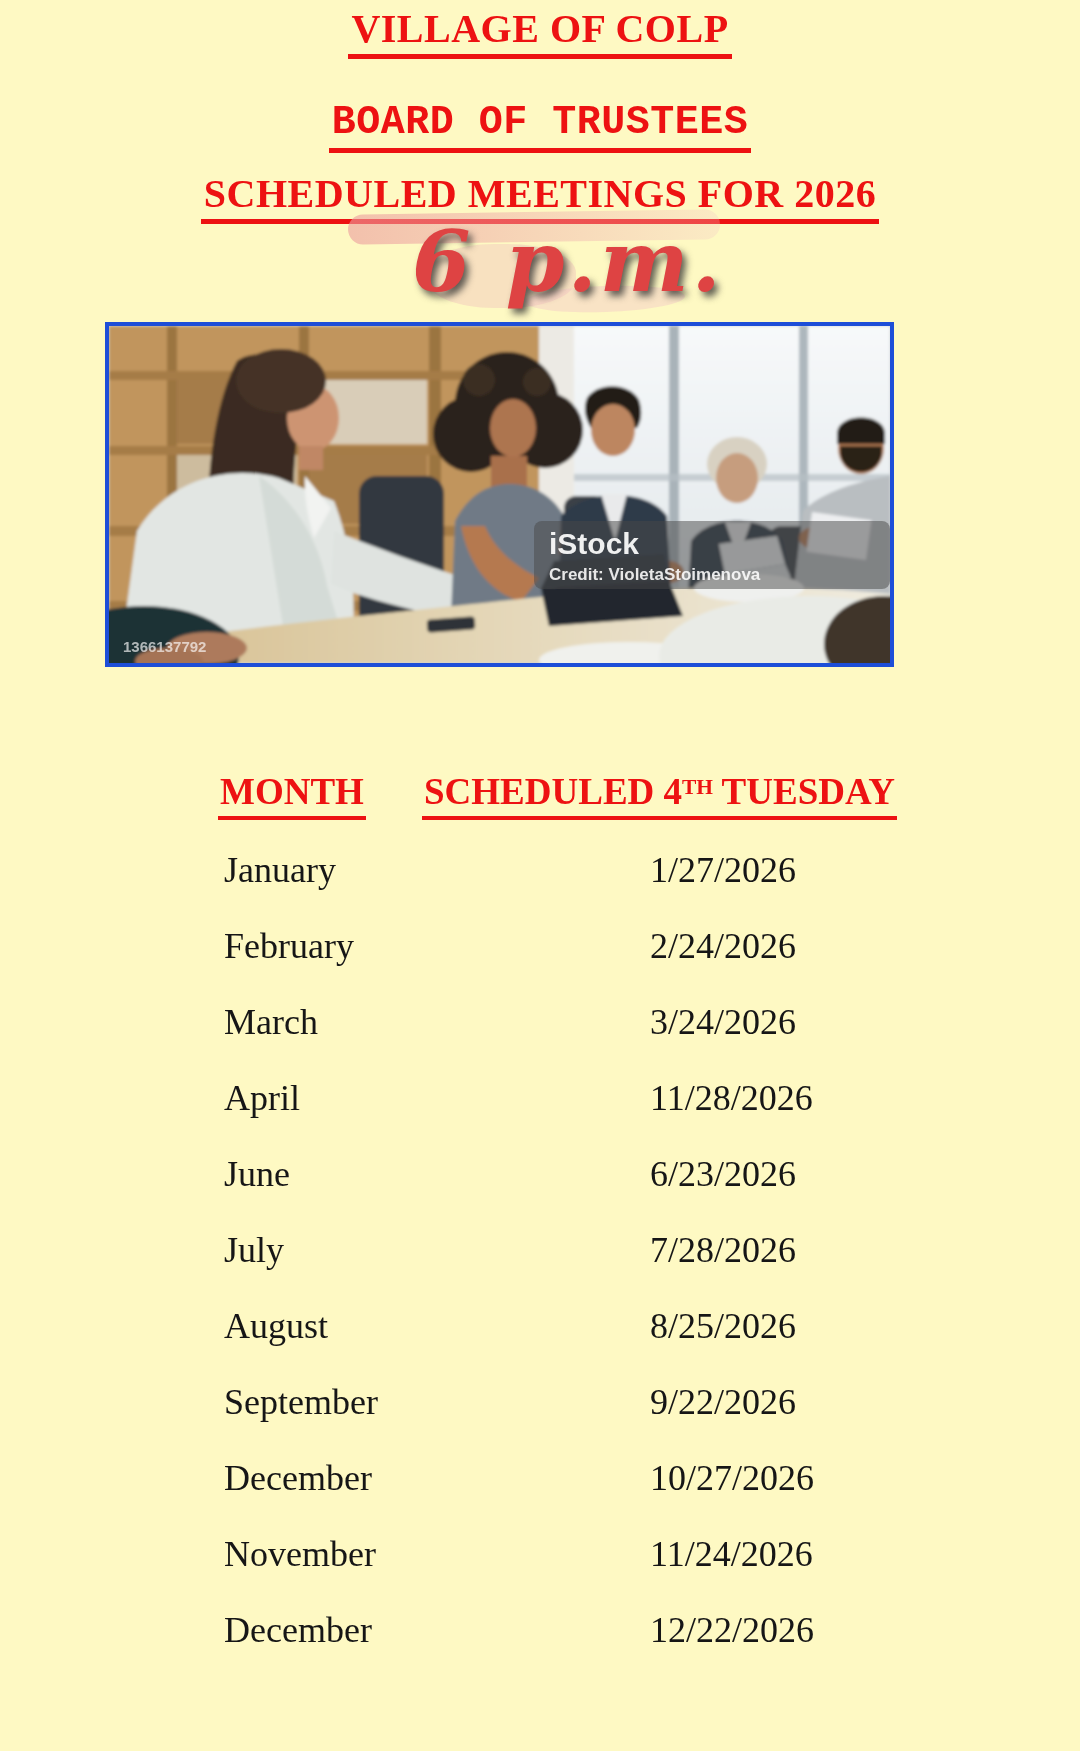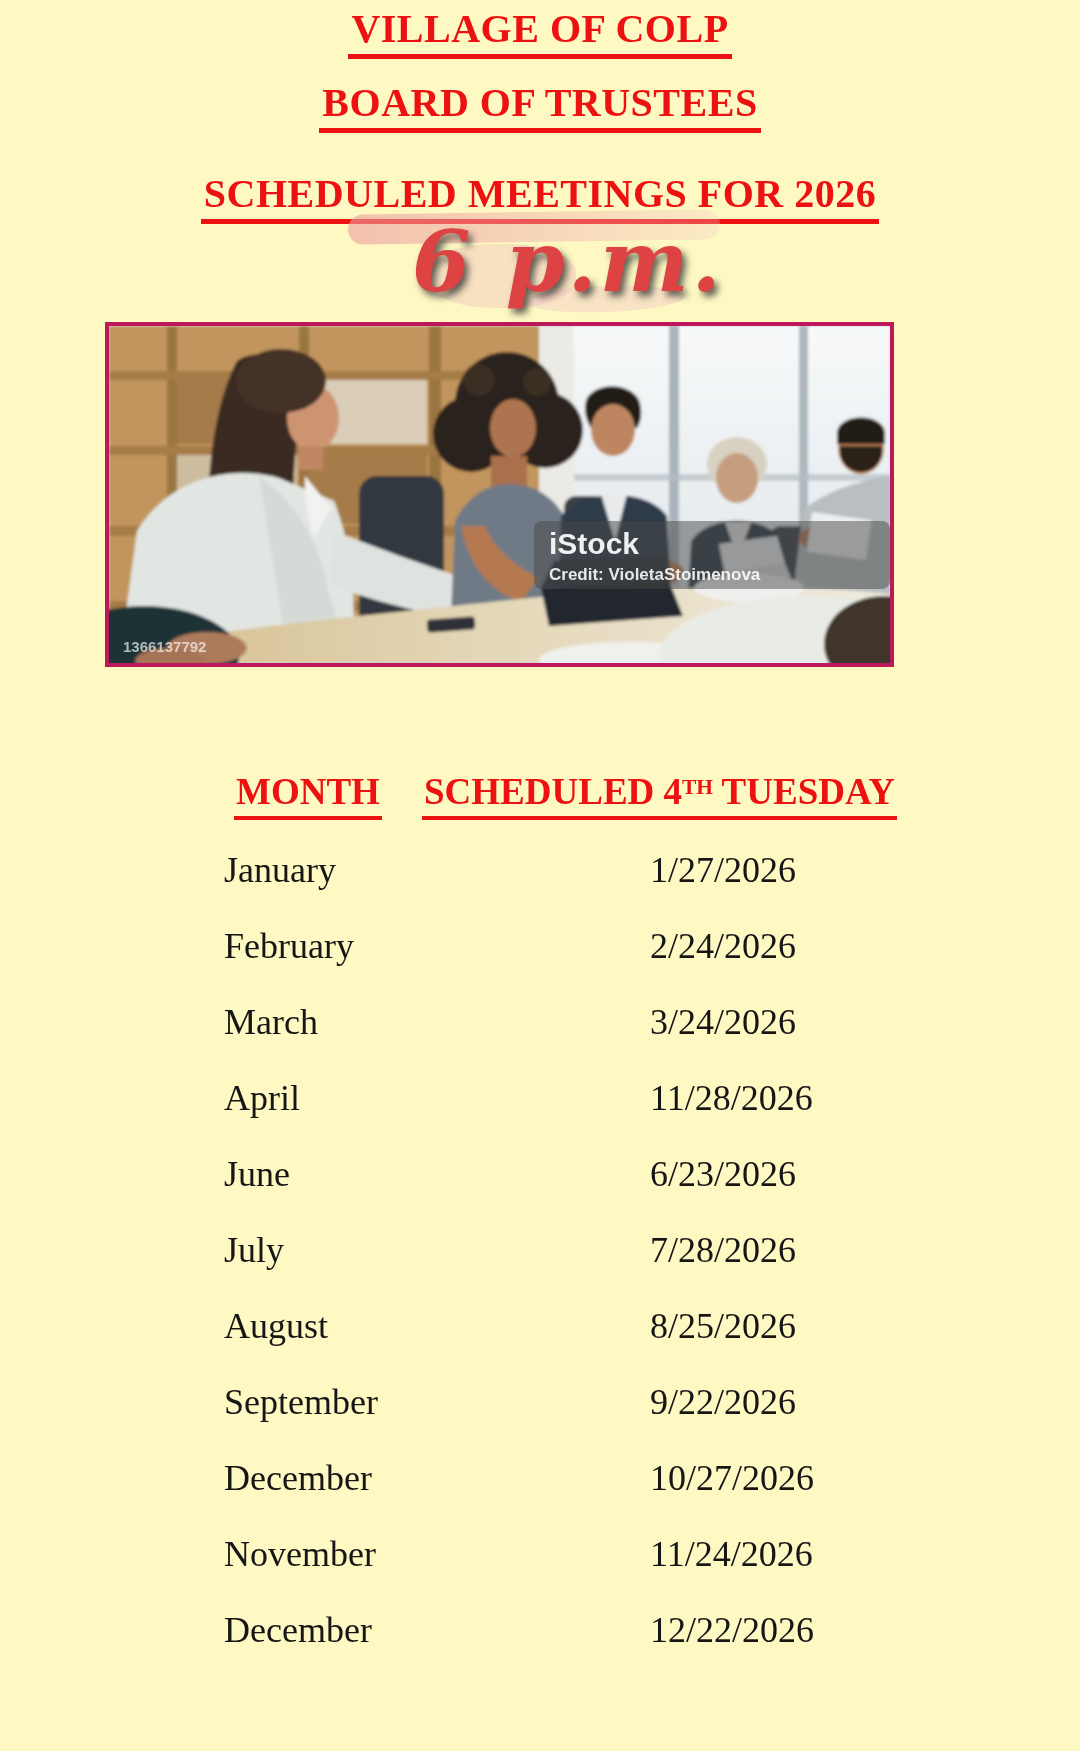--- a/index.html
+++ b/index.html
@@ -7,21 +7,21 @@
     position:relative; width:1080px; height:1751px; background:#fef9c3;
     overflow:hidden; font-family:"Liberation Serif", serif;
   }
   
   .title {
     position:absolute; left:0; width:100%; text-align:center;
     color:#ed1212; font-weight:bold; font-size:40px; line-height:1.15;
     letter-spacing:0.5px; white-space:nowrap;
   }
   .t1 { top:6px; }
-  .t2 { top:80px; }
+  .t2 { top:100px;font-family:Liberation Mono, monospace; }
   .t3 { top:171px; }
   .u  { border-bottom:5px solid #ed1212; padding:0 3px 3px 3px; }
 
   
   .time-wrap { position:absolute; left:340px; top:206px; width:410px; height:110px; }
   .smear { position:absolute; }
   .smear-top {
     left:8px; top:6px; width:372px; height:30px; border-radius:18px;
     background:linear-gradient(90deg, rgba(236,158,158,0.62), rgba(243,198,198,0.28));
     transform:rotate(-0.8deg);
@@ -39,30 +39,30 @@
     font-family:"DejaVu Serif", serif; font-style:italic; font-weight:bold;
     font-size:84px; letter-spacing:3px; color:#de4343;
     text-shadow:4px 5px 7px rgba(45,45,45,0.75);
     white-space:nowrap;
     margin-left:16px;
   }
 
   
   .photo {
     position:absolute; left:105px; top:322px; width:781px; height:337px;
-    border:4px solid #be185d; background:#cfd3d6;
+    border:4px solid #1d4ed8; background:#cfd3d6;
   }
   .photo svg { display:block; }
 
   
   .th {
     position:absolute; font-size:37px; font-weight:bold; color:#ed1212;
     white-space:nowrap;
   }
-  .th-month { left:218px; top:770px;margin-left:16px; }
+  .th-month { left:218px; top:770px; }
   .th-day   { left:422px; top:770px; }
   .th .u { border-bottom:4px solid #ed1212; padding:0 2px 4px 2px; }
   .sup { font-size:0.58em; position:relative; top:-0.45em;text-align:center; }
 
   .rows { position:absolute; left:224px; top:849px; }
   .row  { position:relative; height:76px; width:720px; }
   .cell-month, .cell-date {
     position:absolute; top:0; font-size:36px; color:#161616; white-space:nowrap;
   }
   .cell-month { left:0; }

